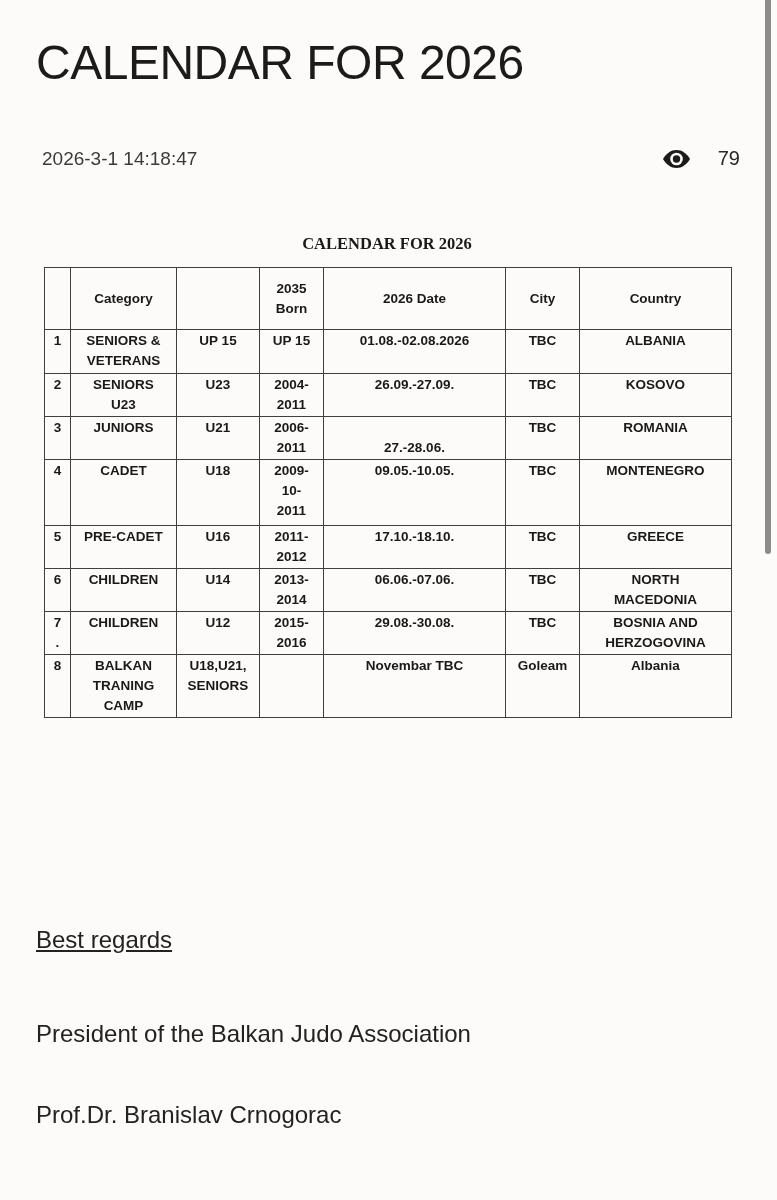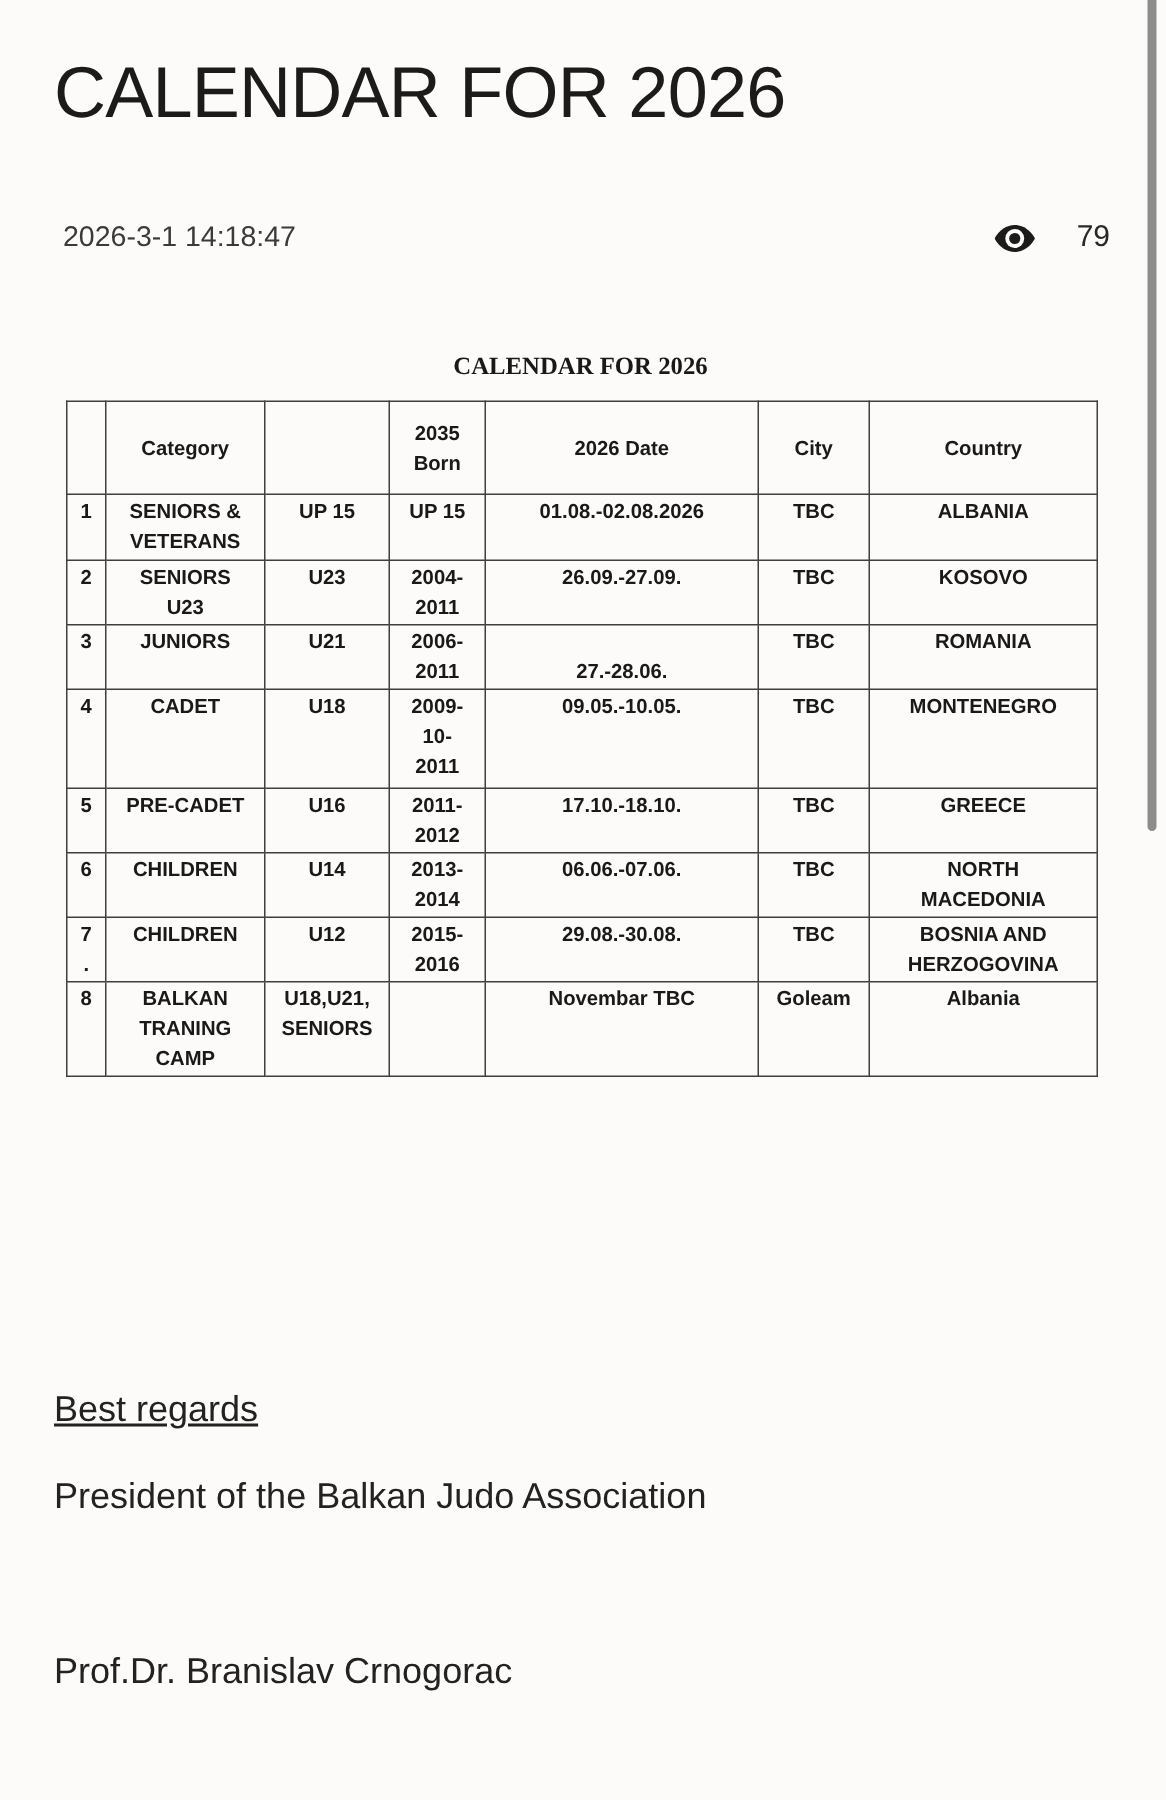--- a/index.html
+++ b/index.html
@@ -89,21 +89,21 @@
   
   .footer-regards {
     position: absolute;
     left: 36px; top: 926px;
     font-size: 24px;
     color: #242120;
     text-decoration: underline;
   }
   .signature-line-1 {
     position: absolute;
-    left: 36px; top: 984px;
+    left: 36px; top: 1020px;
     font-size: 24px;
     color: #242120;
   }
   .signature-line-2 {
     position: absolute;
     left: 36px; top: 1101px;
     font-size: 24px;
     color: #242120;
   }
 

